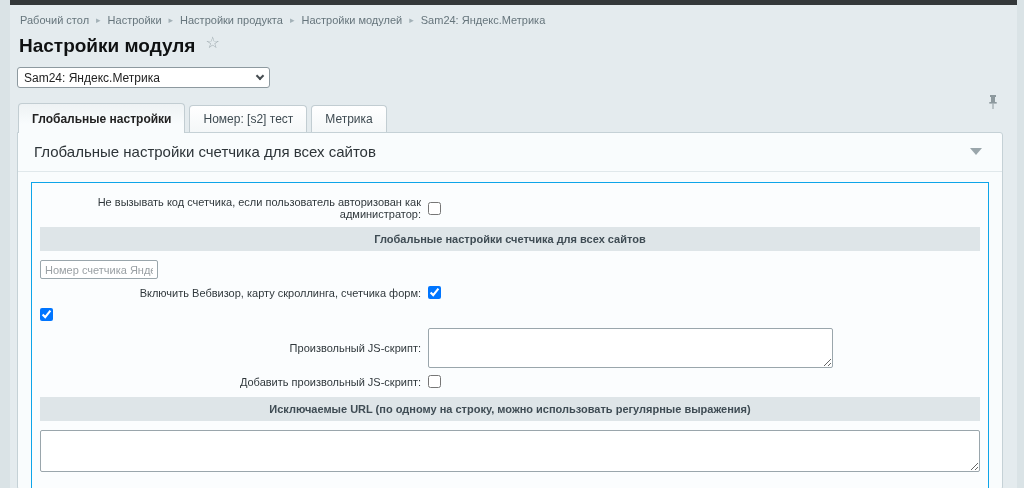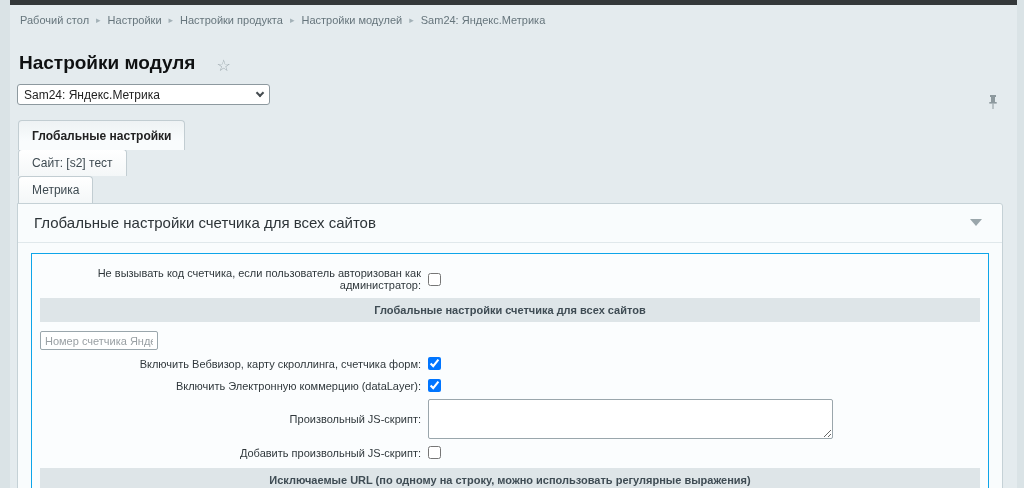--- a/index.html
+++ b/index.html
@@ -15,37 +15,37 @@
   .topbar { height:5px; background:#34383a; margin:0 -7px 0 -10px; }
 
   .wrap { padding:9px 14px 0 7px; }
 
   
   .breadcrumb { font-size:11px; color:#66757c; display:flex; align-items:center; gap:7px; padding-left:3px; }
   .breadcrumb .sep { color:#a3b1b7; font-size:9px; }
   .breadcrumb .bc-item { cursor:pointer; }
 
   
-  .titlerow { display:flex; align-items:flex-end; gap:21px; margin-top:26px; padding-left:2px; }
+  .titlerow { display:flex; align-items:flex-start; gap:10px; margin-top:9px; padding-left:2px; }
   .pagetitle { font-size:19px; font-weight:bold; color:#0f1112; }
   .star { color:#9ca8ad; font-size:16px; line-height:1; cursor:pointer; }
 
   
   .selwrap { position:relative; width:253px; margin-top:10px; }
   .selwrap select {
     width:100%; height:21px; font-size:12px; font-family:"Liberation Sans",sans-serif;
     border:1px solid #8d999f; border-radius:3px; background:#fff; color:#222;
     padding:0 20px 0 6px; -webkit-appearance:none; appearance:none; outline:none;
   }
   .selchev { position:absolute; right:7px; top:6px; width:6px; height:6px;
     border-right:2px solid #454c50; border-bottom:2px solid #454c50;
     transform:rotate(45deg); pointer-events:none; }
 
   
-  .tabs { display:flex; align-items:flex-start; margin-top:15px; padding-left:1px; position:relative;flex-direction:column; }
+  .tabs { display:flex; align-items:flex-end; margin-top:15px; padding-left:1px; position:relative; }
   .tab {
     font-size:12px; color:#3e4a51; background:linear-gradient(#ffffff,#f4f7f8);
     border:1px solid #c2cdd2; border-bottom:none; border-radius:4px 4px 0 0;
     padding:6px 13px 6px; margin-right:4px; cursor:pointer; white-space:nowrap; position:relative; z-index:1;
   }
   .tab.active {
     font-weight:bold; color:#222;
     background:linear-gradient(#eef2f4,#f9fcfd 70%);
     padding-top:8px; padding-bottom:7px; z-index:3; margin-bottom:-1px;
   }
@@ -110,21 +110,21 @@
 
   <div class="selwrap">
     <select>
       <option>Sam24: Яндекс.Метрика</option>
     </select>
     <span class="selchev"></span>
   </div>
 
   <div class="tabs">
     <div class="tab active">Глобальные настройки</div>
-    <div class="tab">Сайт: [s2] тест</div>
+    <div class="tab">Номер: [s2] тест</div>
     <div class="tab">Метрика</div>
   </div>
 
   <div class="panel">
 
     <div class="panel-head">
       <div class="panel-title">Глобальные настройки счетчика для всех сайтов</div>
       <div class="collapse-tri"></div>
     </div>
 
@@ -140,21 +140,20 @@
       <div class="frow">
         <input class="txt" type="text" placeholder="Номер счетчика Яндекс.Ме" value="" style="">
       </div>
 
       <div class="frow">
         <label class="flabel">Включить Вебвизор, карту скроллинга, счетчика форм:</label>
         <input type="checkbox" checked="" style="">
       </div>
 
       <div class="frow">
-        <label class="flabel">Включить Электронную коммерцию (dataLayer):</label>
         <input type="checkbox" checked="" style="">
       </div>
 
       <div class="frow">
         <label class="flabel">Произвольный JS-скрипт:</label>
         <textarea class="txt txt-js" style=""></textarea>
       </div>
 
       <div class="frow">
         <label class="flabel">Добавить произвольный JS-скрипт:</label>

